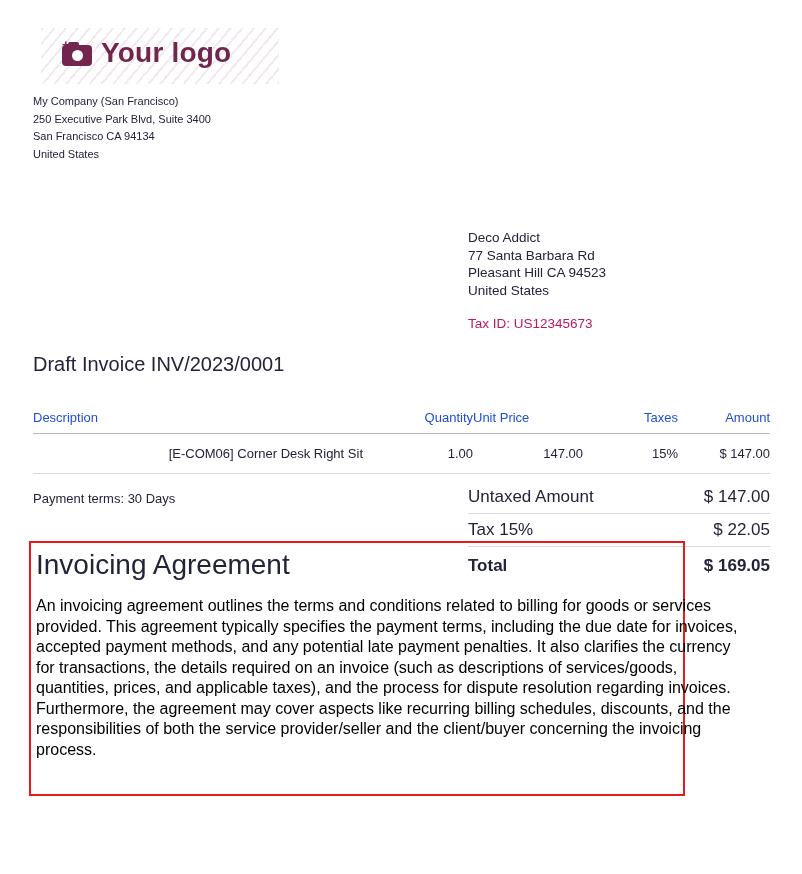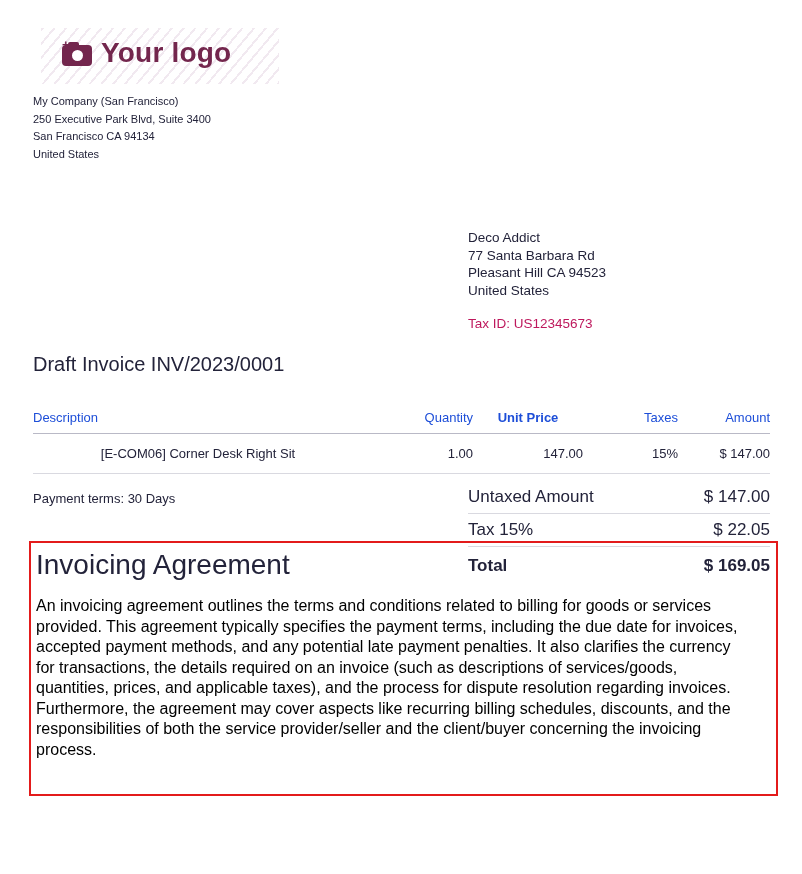--- a/index.html
+++ b/index.html
@@ -153,31 +153,31 @@
   }
   .items-table thead th {
     font-weight: 400;
     color: #1d4ed8;
     padding: 0 0 8px 0;
     border-bottom: 1px solid #b9b9c6;
     font-size: 13px;
   }
   .items-table th.col-desc { text-align: left; }
   .items-table th.col-qty  { text-align: right; width: 110px; }
-  .items-table th.col-price{ text-align: center; width: 110px; font-weight: bold; }
+  .items-table th.col-price{ text-align: left; width: 110px; }
   .items-table th.col-tax  { text-align: right; width: 95px; }
   .items-table th.col-amt  { text-align: right; width: 92px; }
 
   .items-table tbody td {
     padding: 12px 0 12px 0;
     border-bottom: 1px solid #d9d9e0;
     font-size: 13px;
     color: #23233a;
   }
-  .items-table td.col-desc { text-align: center; }
+  .items-table td.col-desc { text-align: right; }
   .items-table td.col-qty,
   .items-table td.col-price,
   .items-table td.col-tax,
   .items-table td.col-amt { text-align: right; }
 
   
   .payment-terms {
     position: absolute;
     left: 33px;
     top: 491px;
@@ -205,21 +205,21 @@
     font-weight: 700;
     border-bottom: none;
     padding-top: 9px;
   }
 
   
   .agreement-box {
     position: absolute;
     left: 29px;
     top: 541px;
-    width: 749px;
+    width: 656px;
     height: 255px;
     border: 2px solid #e31b1b;
     box-sizing: border-box;
     background: transparent;
   }
   .agreement-title {
     position: absolute;
     left: 5px;
     top: 6px;
     font-size: 28px;

